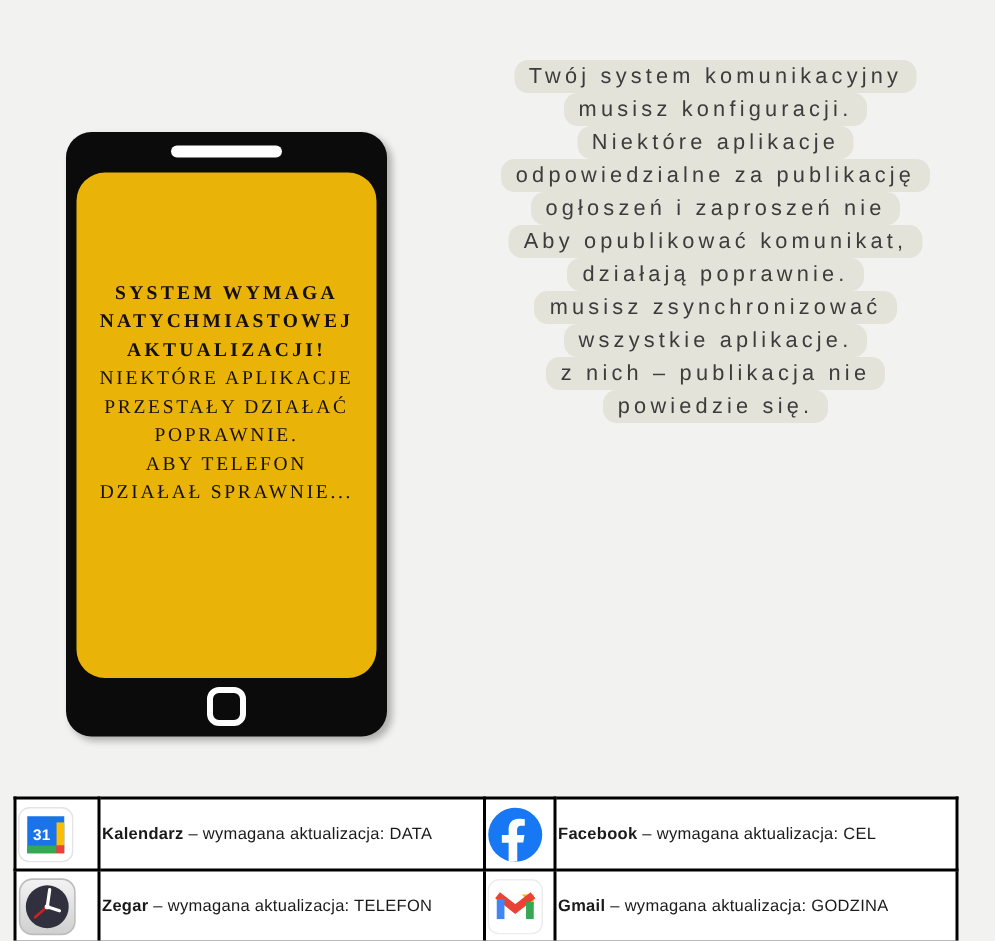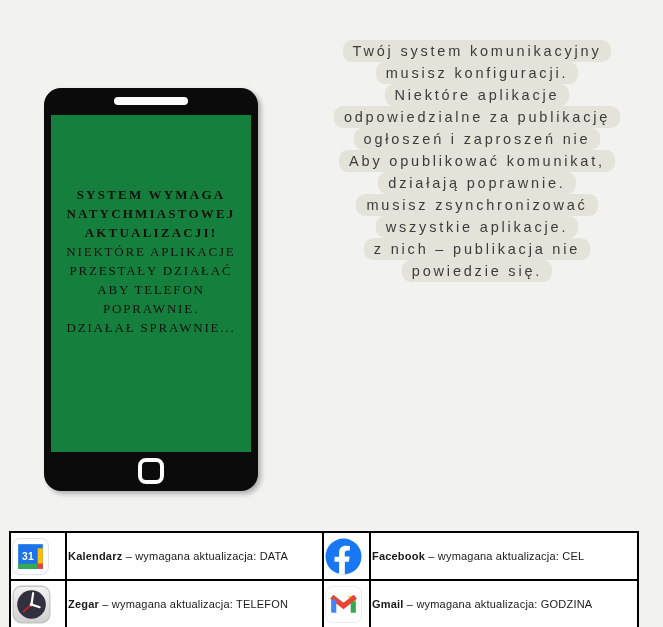--- a/index.html
+++ b/index.html
@@ -14,21 +14,22 @@
     position:absolute;left:44px;top:88px;width:214px;height:403px;
     background:#0b0b0b;border-radius:17px;
     box-shadow:3px 3px 5px rgba(0,0,0,.28);
   }
   .speaker{
     position:absolute;top:9px;left:50%;transform:translateX(-50%);
     width:74px;height:8px;background:#fefefe;border-radius:4px;
   }
   .screen{
     position:absolute;left:7px;right:7px;top:27px;bottom:39px;
-    background:#15803d;
+    background:#eab308;
+    border-radius:19px;
   }
   .screen-content{
     margin-top:70px;text-align:center;
     font-family:"Liberation Serif", serif;
     font-size:13px;line-height:19px;letter-spacing:1.8px;
     color:#14100e;
   }
   .screen-content .b{font-weight:bold;letter-spacing:2.2px;}
   .home-button{
     position:absolute;bottom:7px;left:50%;transform:translateX(-50%);
@@ -72,22 +73,22 @@
 
 <div class="phone">
   <div class="speaker"></div>
   <div class="screen">
     <div class="screen-content">
       <div class="b">SYSTEM WYMAGA</div>
       <div class="b">NATYCHMIASTOWEJ</div>
       <div class="b">AKTUALIZACJI!</div>
       <div>NIEKTÓRE APLIKACJE</div>
       <div>PRZESTAŁY DZIAŁAĆ</div>
+      <div>POPRAWNIE.</div>
       <div>ABY TELEFON</div>
-      <div>POPRAWNIE.</div>
       <div>DZIAŁAŁ SPRAWNIE...</div>
     </div>
   </div>
   <div class="home-button"></div>
 </div>
 
 <div class="bubbles">
   <div class="line"><span>Twój system komunikacyjny</span></div>
   <div class="line"><span>musisz konfiguracji.</span></div>
   <div class="line"><span>Niektóre aplikacje</span></div>

